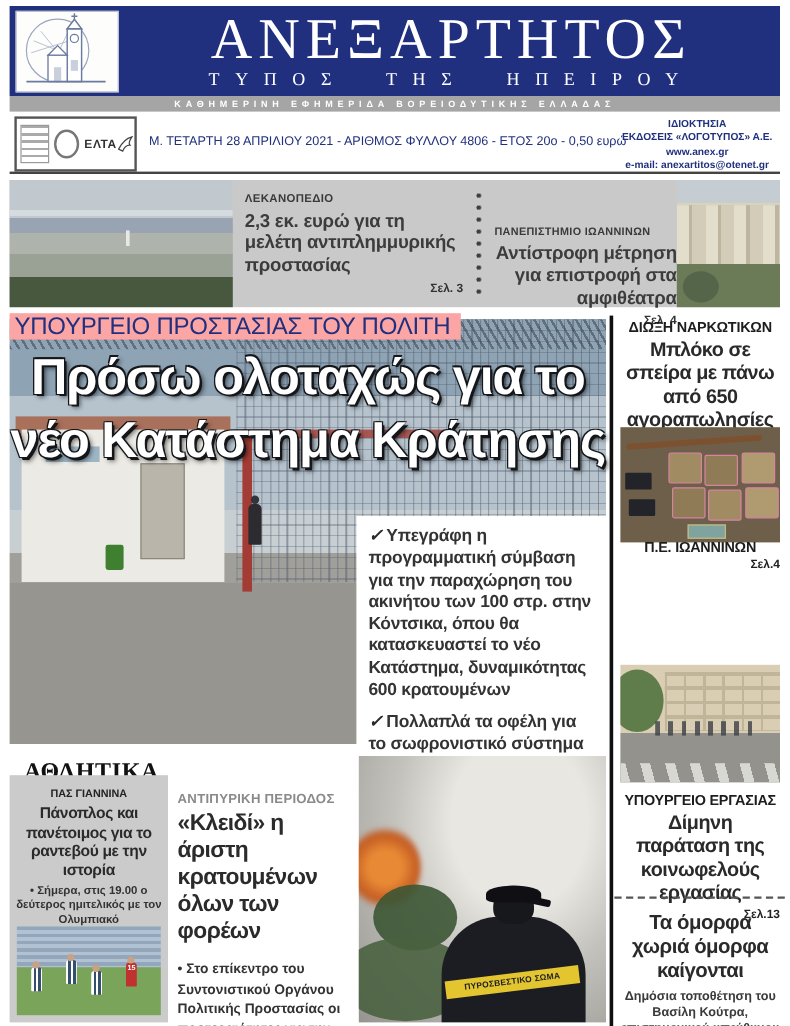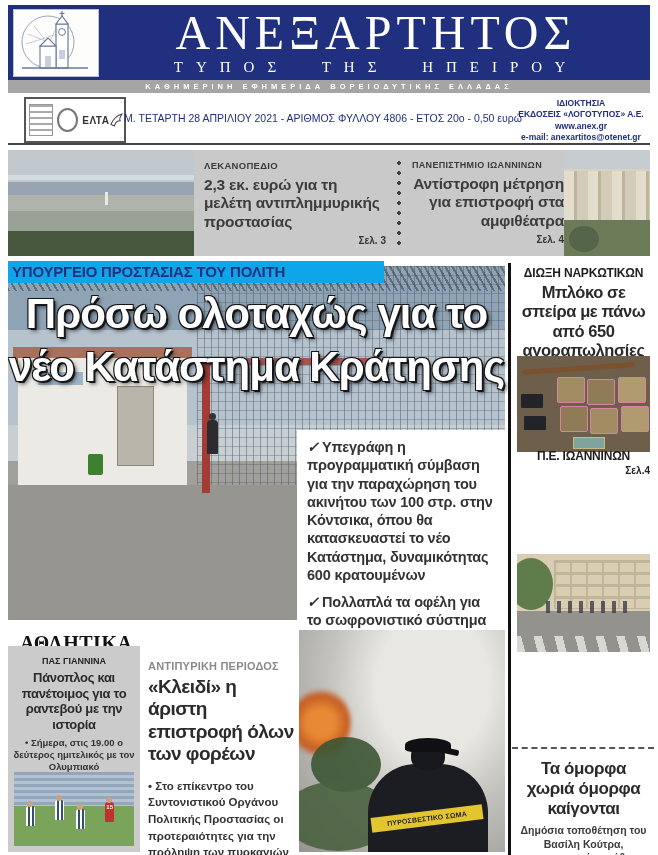--- a/index.html
+++ b/index.html
@@ -11,41 +11,41 @@
   #masthead{left:8px;top:5px;width:642px;height:75px;background:#20307e;}
   #logo-box{left:5px;top:4px;width:84px;height:66px;background:#fdfdfb;border:1px solid #b9c0d0;}
   #masthead-title{left:96px;top:2px;width:544px;text-align:center;color:#fff;
     font-family:"Liberation Serif",serif;font-size:48px;letter-spacing:5px;line-height:52px;white-space:nowrap;}
   #masthead-sub{left:96px;top:54px;width:544px;text-align:center;color:#fff;
     font-family:"Liberation Serif",serif;font-size:15px;letter-spacing:13px;word-spacing:16px;white-space:nowrap;}
   #tagline-strip{left:8px;top:80px;width:642px;height:13px;background:#a5a5a5;color:#fff;
     font-size:7.5px;font-weight:bold;letter-spacing:4px;text-align:center;line-height:14px;white-space:nowrap;}
 
   
-  #stamp-box{left:24px;top:97px;width:98px;height:42px;border:2px solid #555;background:#fff;
+  #stamp-box{left:12px;top:97px;width:98px;height:42px;border:2px solid #555;background:#fff;
     display:flex;align-items:center;}
   #stamp-lines{width:26px;height:30px;margin-left:3px;border:1px solid #999;
     background:repeating-linear-gradient(#aaa 0 2px,transparent 2px 6px);}
   #stamp-circle{width:20px;height:20px;margin-left:4px;border:2px double #777;border-radius:50%;}
   #stamp-elta{margin-left:4px;font-size:10px;font-weight:bold;color:#333;letter-spacing:.5px;}
   #date-line{left:120px;top:95px;width:406px;height:46px;line-height:46px;text-align:center;
     color:#20307e;font-size:10.5px;font-weight:normal;white-space:nowrap;}
   #ownership{right:8px;top:98px;width:138px;text-align:center;color:#20307e;
     font-size:8.5px;font-weight:bold;line-height:1.35;}
   #top-rule{left:8px;top:143px;width:642px;height:2px;background:#444;}
 
   
   #teaser-band{left:8px;top:150px;width:642px;height:106px;background:#c9c9c9;}
   #teaser-photo-1{left:0;top:0;width:186px;height:106px;overflow:hidden;
     background:linear-gradient(#c2c9ce 0 30%,#98a4b1 30% 42%,#aeb3ab 42% 58%,#9aa296 58% 76%,#47583f 76% 100%);}
   #teaser-photo-1 .snow{position:absolute;left:0;top:24%;width:100%;height:5px;background:#dde3e6;opacity:.7;}
   #teaser-photo-1 .spire{position:absolute;left:52%;top:40%;width:3px;height:13px;background:#e8e8e4;}
   .teaser-txt{top:10px;}
   #teaser-1{left:196px;width:182px;}
-  #teaser-2{left:404px;width:152px;text-align:right;}
+  #teaser-2{left:404px;width:152px;text-align:right;margin-top:28px;}
   .t-kicker{font-size:9.5px;font-weight:bold;color:#3a3a3a;letter-spacing:.3px;}
   #teaser-2 .t-kicker{text-align:left;font-size:9px;}
   .t-headline{margin-top:5px;font-size:15.5px;font-weight:bold;color:#3c3c3c;line-height:1.18;letter-spacing:-.2px;}
   .t-page{margin-top:4px;font-size:10px;font-weight:bold;color:#333;text-align:right;}
   #dotted-divider{left:388px;top:8px;width:6px;height:92px;
     background-image:radial-gradient(circle,#3f3f3f 1.8px,transparent 2.1px);background-size:6px 10px;background-repeat:repeat-y;}
   #teaser-photo-2{left:556px;top:0;width:86px;height:106px;overflow:hidden;
     background:linear-gradient(#c6cdd2 0 18%,#d9d2bf 18% 64%,#6b7a57 64% 100%);}
   #teaser-photo-2 .blocks{position:absolute;left:0;top:20%;width:100%;height:46%;
     background:repeating-linear-gradient(90deg,#e3ddcc 0 10px,#bdb5a0 10px 13px,#d3ccb8 13px 24px),
@@ -63,22 +63,22 @@
   #lead-photo .guardhouse{position:absolute;left:2%;top:26%;width:34%;height:36%;background:#eceae4;}
   #lead-photo .roof{position:absolute;left:1%;top:23%;width:36%;height:5%;background:#a9705c;}
   #lead-photo .sign{position:absolute;left:6%;top:30%;width:9%;height:3.5%;background:#9db6c6;}
   #lead-photo .door{position:absolute;left:22%;top:34%;width:7%;height:22%;background:#b9b5ab;border:1px solid #8c887e;}
   #lead-photo .gatepost{position:absolute;left:39%;top:26%;width:1.6%;height:38%;background:#a23c34;}
   #lead-photo .gatebar{position:absolute;left:39%;top:26%;width:35%;height:2%;background:#a23c34;opacity:.8;}
   #lead-photo .wall{position:absolute;right:0;top:58%;width:26%;height:9%;background:#ddd9d2;}
   #lead-photo .bin{position:absolute;left:16%;top:53%;width:15px;height:21px;background:#3e8030;border-radius:2px;}
   #lead-photo .person{position:absolute;left:40%;top:43.5%;width:11px;height:34px;background:#2b2b30;border-radius:4px 4px 1px 1px;}
   #lead-photo .person::before{content:"";position:absolute;left:2px;top:-7px;width:7px;height:7px;border-radius:50%;background:#33333a;}
-  #lead-kicker{left:8px;top:261px;width:372px;height:22px;background:#0ea5e9;color:#20307e;
-    font-size:15px;font-weight:bold;line-height:22px;padding-left:4px;letter-spacing:-.2px;white-space:nowrap;}
+  #lead-kicker{left:8px;top:261px;width:372px;height:22px;background:#fca5a5;color:#20307e;
+    font-size:20px;font-weight:normal;line-height:22px;padding-left:4px;letter-spacing:-.2px;white-space:nowrap;}
   #lead-headline{left:8px;top:287px;width:497px;text-align:center;color:#fff;font-weight:bold;
     font-size:42px;line-height:53px;letter-spacing:-1px;white-space:nowrap;
     text-shadow:2px 2px 0 #14161a,-1px -1px 0 #14161a,1px -1px 0 #14161a,-1px 1px 0 #14161a,3px 3px 4px rgba(0,0,0,.6);}
   #lead-info-box{left:297px;top:430px;width:208px;background:#fff;padding:8px 8px 6px 10px;box-sizing:border-box;}
   .lead-bullet{font-size:14.5px;font-weight:bold;color:#333;line-height:1.26;letter-spacing:-.2px;margin-bottom:9px;}
   .check{color:#2b2b2b;margin-right:3px;font-style:italic;}
   #lead-caption{font-size:9px;font-style:italic;color:#222;text-align:right;margin-top:2px;}
 
   
   #column-divider{left:508px;top:263px;width:3px;height:592px;background:#101010;}
@@ -262,20 +262,25 @@
     <div class="rc-kicker">Π.Ε. ΙΩΑΝΝΙΝΩΝ</div>
     <div class="rc-page">Σελ.4</div>
   </div>
   <div class="abs" id="photo-street">
     <div class="win"></div>
     <div class="tree"></div>
     <div class="crowd"></div>
     <div class="zebra"></div>
   </div>
 
+  <div class="abs rc" id="story-labor">
+    <div class="rc-kicker">ΥΠΟΥΡΓΕΙΟ ΕΡΓΑΣΙΑΣ</div>
+    <div class="rc-headline">Δίμηνη παράταση της κοινωφελούς εργασίας</div>
+    <div class="rc-page">Σελ.13</div>
+  </div>
   <div class="abs" id="dashed-divider"></div>
   <div id="story-villages">
     <div class="rc-headline">Τα όμορφα χωριά όμορφα καίγονται</div>
     <div class="rc-subtext">Δημόσια τοποθέτηση του Βασίλη Κούτρα, επιστημονικού υπεύθυνου της Σχεδίας</div>
 
   </div>
 
   <div class="abs" id="sports-title">ΑΘΛΗΤΙΚΑ</div>
   <div class="abs" id="sports-panel">
     <div id="sports-kicker">ΠΑΣ ΓΙΑΝΝΙΝΑ</div>
@@ -286,21 +291,21 @@
       <div class="stands"></div>
       <div class="player" style="left:10%;top:46%;"></div>
       <div class="player" style="left:34%;top:38%;"></div>
       <div class="player" style="left:52%;top:50%;"></div>
       <div class="player red" style="left:76%;top:40%;">15</div>
     </div>
   </div>
 
   <div id="fire-col">
     <div id="fire-kicker">ΑΝΤΙΠΥΡΙΚΗ ΠΕΡΙΟΔΟΣ</div>
-    <div id="fire-headline">«Κλειδί» η άριστη επιστροφή όλων των φορέων</div>
+    <div id="fire-headline">«Κλειδί» η άριστη κρατουμένων όλων των φορέων</div>
     <div id="fire-bullet"><span>•</span> <span>Στο επίκεντρο του Συντονιστικού Οργάνου Πολιτικής Προστασίας οι προτεραιότητες για την πρόληψη των πυρκαγιών</span></div>
 
   </div>
   <div class="abs" id="photo-fire">
     <div class="flame"></div>
     <div class="tree1"></div>
     <div class="tree2"></div>
     <div id="ff">
       <div class="torso"></div>
       <div class="head"></div>

